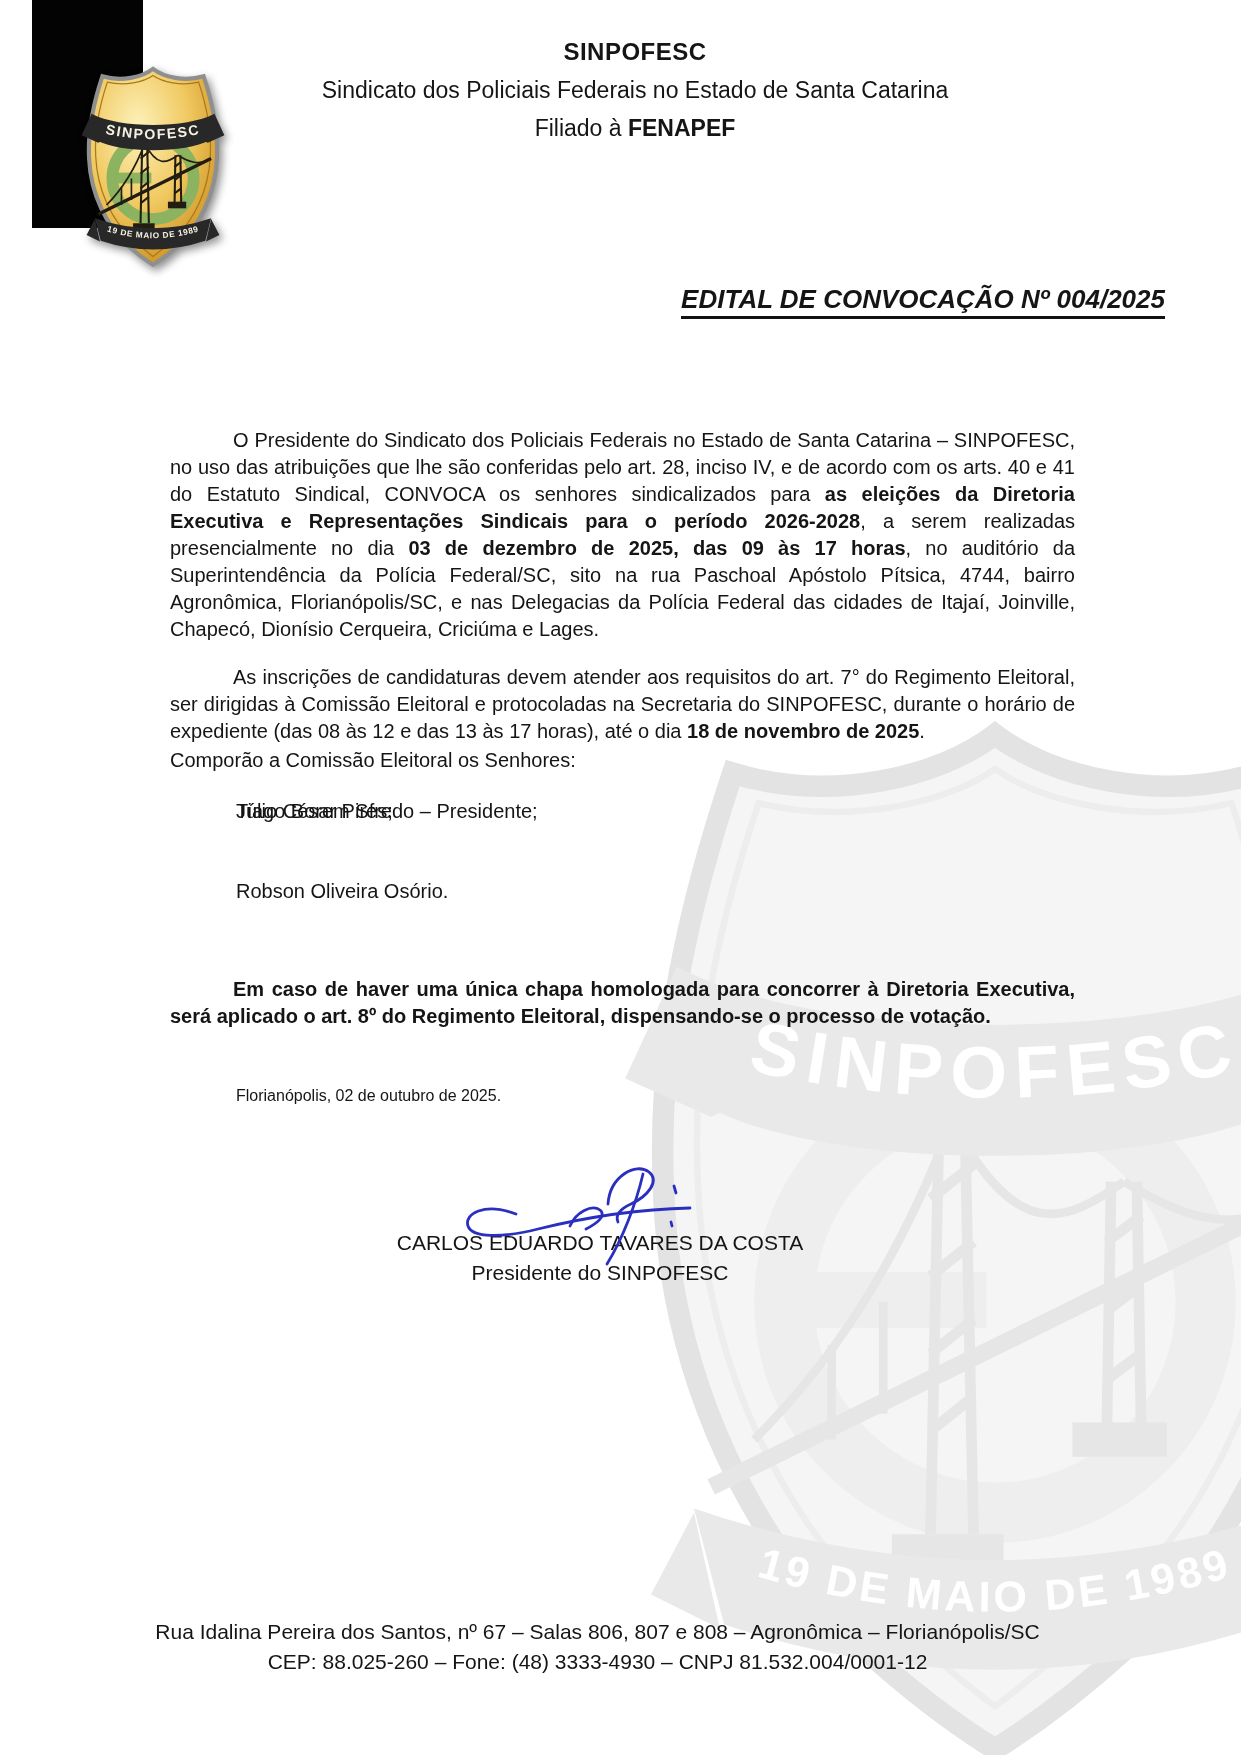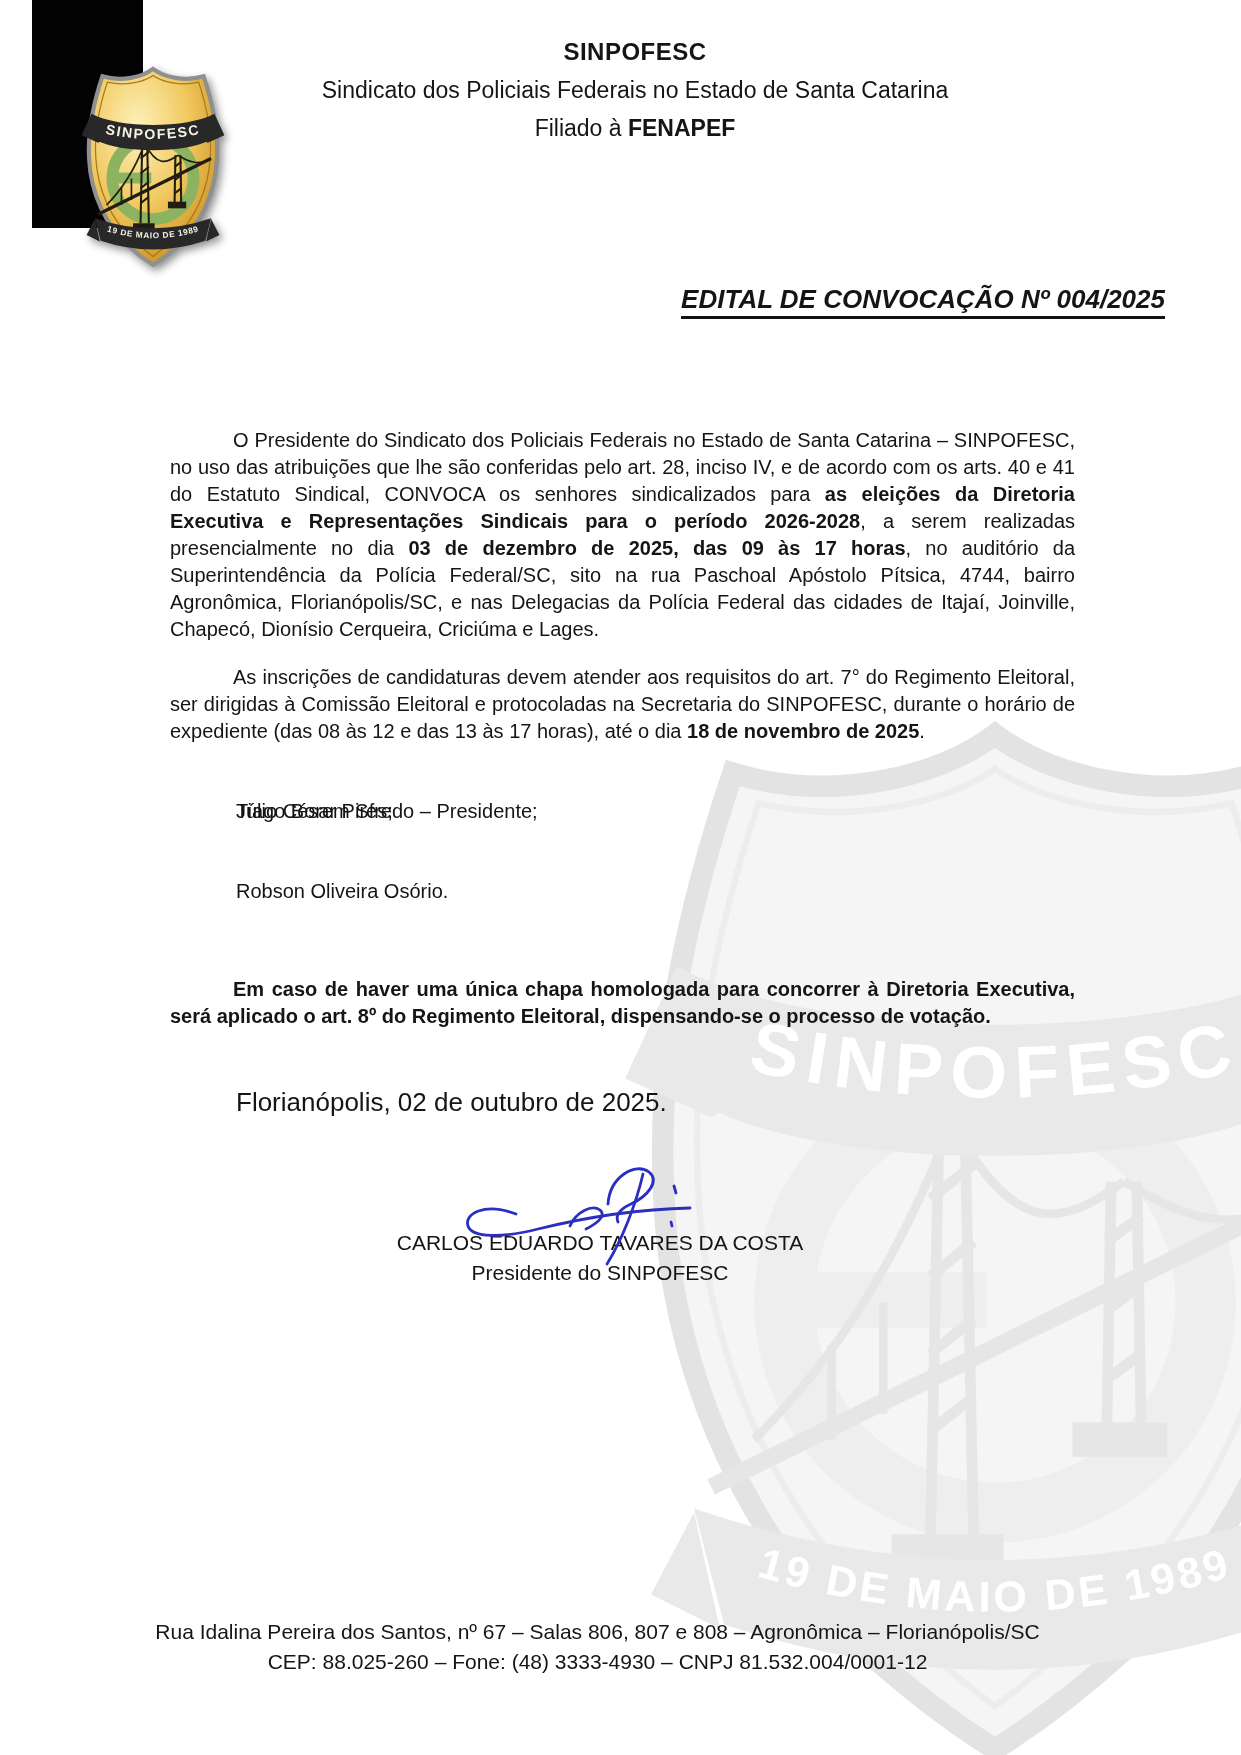--- a/index.html
+++ b/index.html
@@ -25,21 +25,21 @@
 
   
   .para{left:170px;width:905px;font-size:20px;line-height:27px;text-align:justify;z-index:3;}
   .indent{text-indent:63px;margin-top:44px;}
   .p1{top:383px;}
   .p2{top:620px;}
   .committee-intro{left:170px;top:749px;font-size:20px;z-index:3;}
   .committee-item{left:236px;font-size:20px;z-index:3;}
   .ci0{top:800px;}.ci1{top:800px;}.ci2{top:880px;}
   .p4{top:932px;font-weight:bold;}
-  .dateline{left:236px;top:1087px;font-size:26px;z-index:3;}
+  .dateline{left:236px;top:1087px;font-size:16px;z-index:3;}
 
   
   .sig-svg{left:450px;top:1152px;width:250px;height:115px;z-index:4;}
   .sig-name{left:30px;top:1231px;width:1140px;text-align:center;font-size:21px;z-index:3;}
   .sig-role{left:30px;top:1261px;width:1140px;text-align:center;font-size:21px;z-index:3;}
 
   
   .footer{left:0;top:1617px;width:1195px;text-align:center;font-size:21px;line-height:30px;z-index:3;}
 
   
@@ -127,20 +127,21 @@
   <div class="abs header-block">
     <div class="org-acronym">SINPOFESC</div>
     <div class="org-name">Sindicato dos Policiais Federais no Estado de Santa Catarina</div>
     <div class="affiliation"><span>Filiado à </span><span class="b">FENAPEF</span></div>
   </div>
 
   <div class="abs doc-title"><span>EDITAL DE CONVOCAÇÃO Nº 004/2025</span></div>
 
   <div class="abs para indent p1"><span>O Presidente do Sindicato dos Policiais Federais no Estado de Santa Catarina – SINPOFESC, no uso das atribuições que lhe são conferidas pelo art. 28, inciso IV, e de acordo com os arts. 40 e 41 do Estatuto Sindical, CONVOCA os senhores sindicalizados para </span><span class="b">as eleições da Diretoria Executiva e Representações Sindicais para o período 2026-2028</span><span>, a serem realizadas presencialmente no dia </span><span class="b">03 de dezembro de 2025, das 09 às 17 horas</span><span>, no auditório da Superintendência da Polícia Federal/SC, sito na rua Paschoal Apóstolo Pítsica, 4744, bairro Agronômica, Florianópolis/SC, e nas Delegacias da Polícia Federal das cidades de Itajaí, Joinville, Chapecó, Dionísio Cerqueira, Criciúma e Lages.</span></div>
   <div class="abs para indent p2"><span>As inscrições de candidaturas devem atender aos requisitos do art. 7° do Regimento Eleitoral, ser dirigidas à Comissão Eleitoral e protocoladas na Secretaria do SINPOFESC, durante o horário de expediente (das 08 às 12 e das 13 às 17 horas), até o dia </span><span class="b">18 de novembro de 2025</span><span>.</span></div>
+  <div class="abs committee-intro">Comporão a Comissão Eleitoral os Senhores:</div>
   <div class="abs committee-item ci0">Tiago Borem Sfredo – Presidente;</div>
   <div class="abs committee-item ci1">Júlio César Pires;</div>
   <div class="abs committee-item ci2">Robson Oliveira Osório.</div>
   <div class="abs para indent p4">Em caso de haver uma única chapa homologada para concorrer à Diretoria Executiva, será aplicado o art. 8º do Regimento Eleitoral, dispensando-se o processo de votação.</div>
   <div class="abs dateline">Florianópolis, 02 de outubro de 2025.</div>
 
   <svg class="abs sig-svg" viewBox="0 0 250 115">
     <path class="sig-path" d="M66 62 C34 50 14 62 18 74 C22 86 52 86 88 77 C145 63 196 57 240 56"></path>
     <path class="sig-path" d="M120 74 C126 60 142 52 150 58 C157 64 146 72 136 77"></path>
     <path class="sig-path" d="M158 52 C160 24 186 10 199 20 C210 29 198 44 181 52 C170 57 165 63 168 70"></path>

